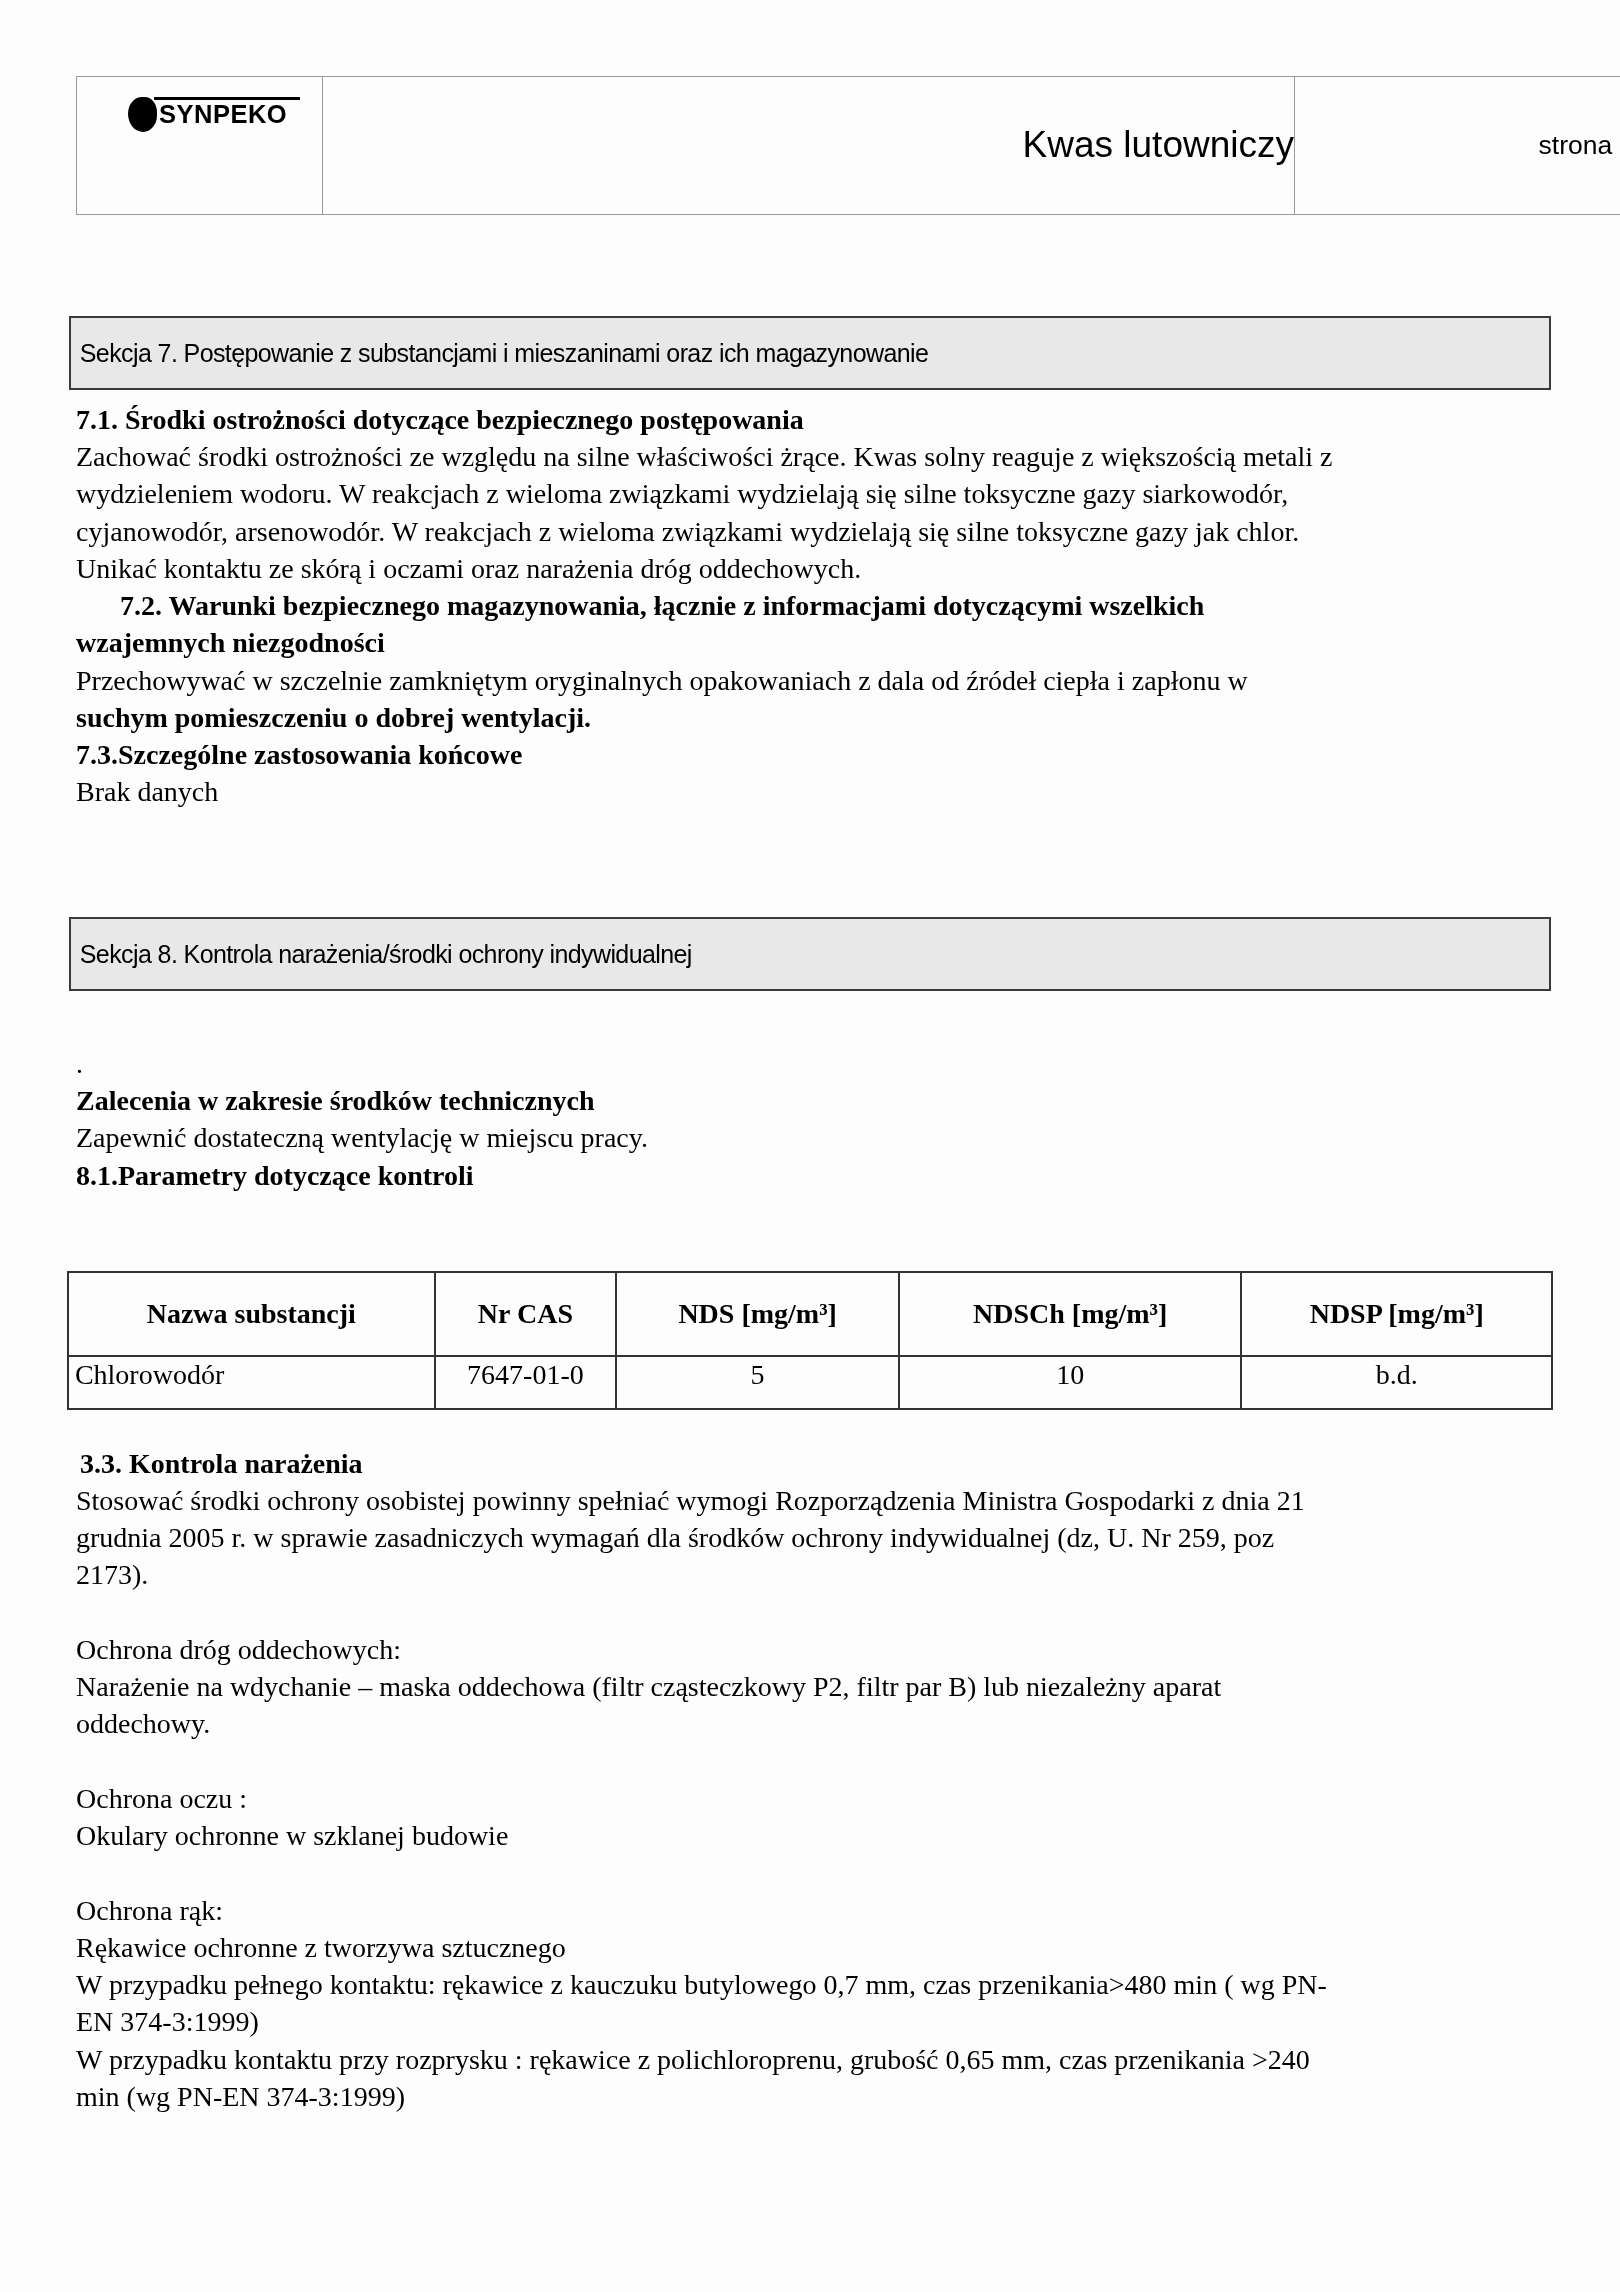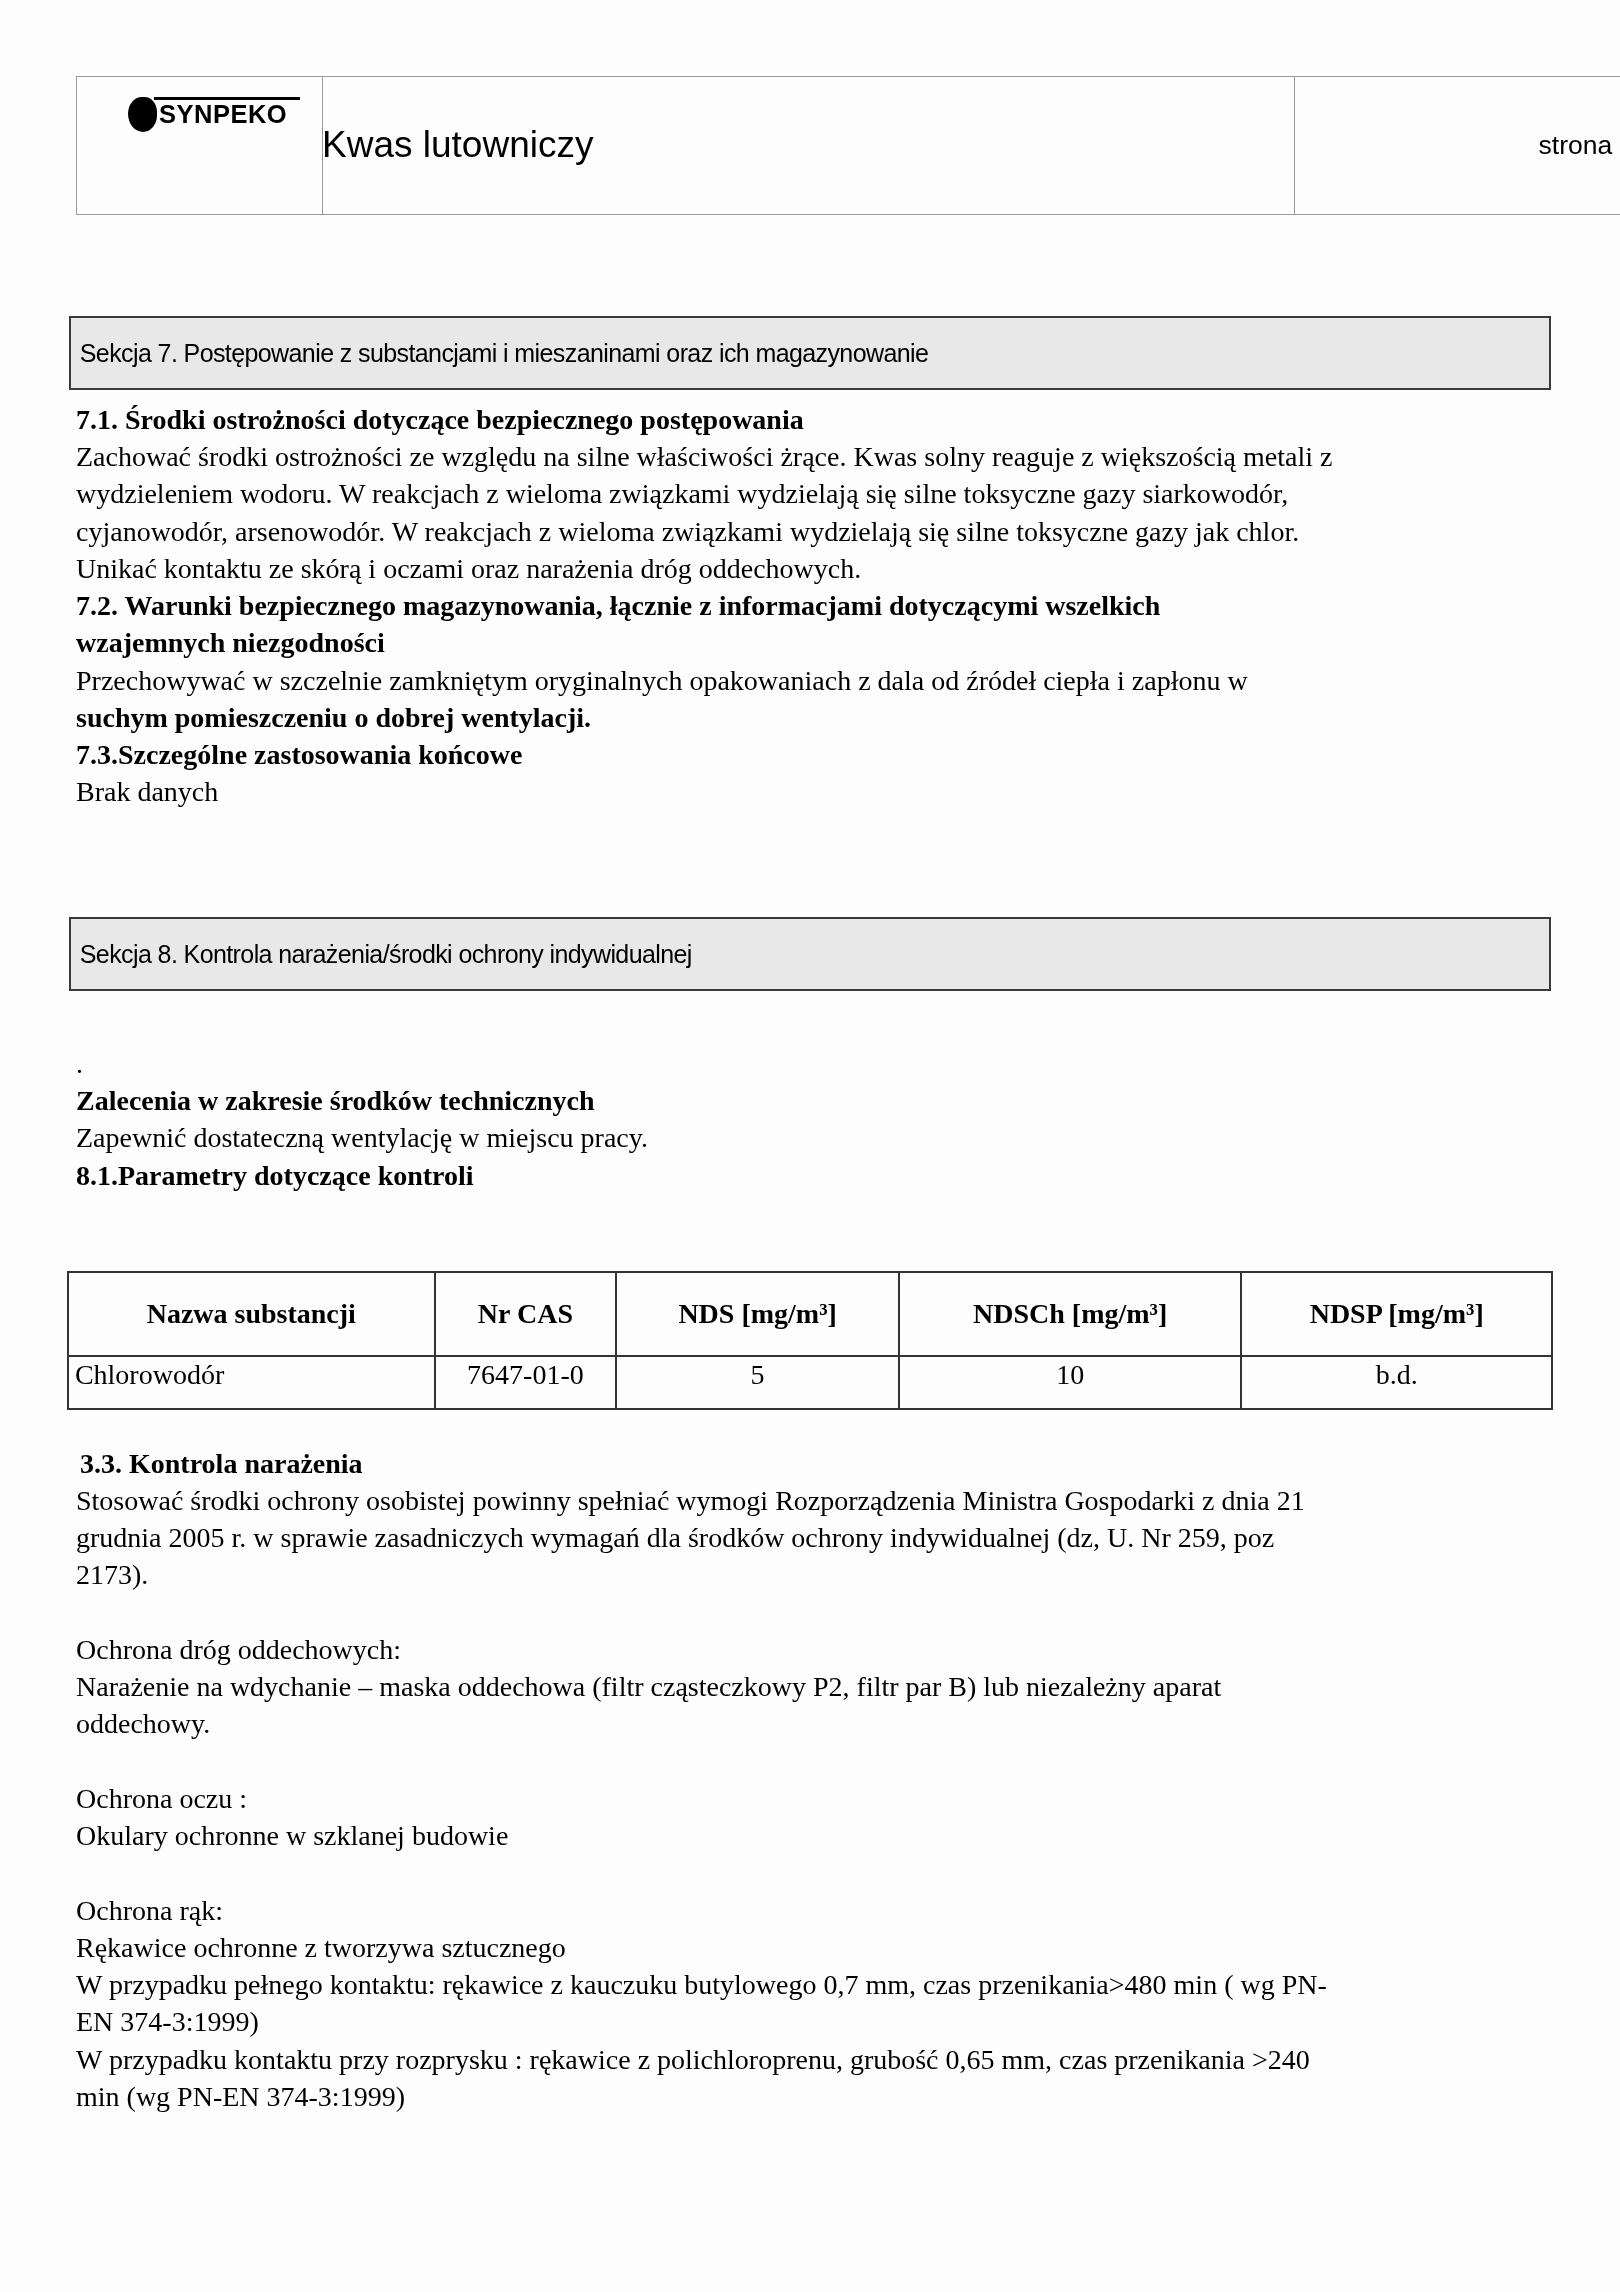--- a/index.html
+++ b/index.html
@@ -12,21 +12,21 @@
   
   .hdr { left: 76px; top: 76px; width: 1602px; height: 139px; border: 1.5px solid #9a9a9a; box-sizing: border-box; }
   .hdr .cell { position: absolute; top: 0; bottom: 0; }
   .hdr .c1 { left: 0; width: 245px; border-right: 1.5px solid #9a9a9a; }
   .hdr .c2 { left: 245px; width: 972px; border-right: 1.5px solid #9a9a9a; }
   .hdr .c3 { left: 1217px; right: 0; }
   .logo { position: absolute; left: 51px; top: 19.6px; width: 176px; height: 35px; }
   .logo .blob { position: absolute; left: 0; top: 0; width: 29px; height: 35px; background: #000; border-radius: 50% 45% 50% 55%; }
   .logo .bar { position: absolute; left: 25.5px; top: 0; width: 146px; height: 3.9px; background: #000; }
   .logo .word { position: absolute; left: 31px; top: 3.9px; font-family: "Liberation Sans", sans-serif; font-weight: bold; font-size: 25.5px; letter-spacing: 0.5px; line-height: 29px; }
-  .doc-title { position: absolute; left: 0; right: 0; top: 45px; text-align: left; font-family: "Liberation Sans", sans-serif; font-size: 37px; line-height: 45px; }
+  .doc-title { position: absolute; left: 0; right: 0; top: 45px; text-align: right; font-family: "Liberation Sans", sans-serif; font-size: 37px; line-height: 45px; }
   .page-no { position: absolute; left: 0; right: 0; top: 53px; text-align: right; font-family: "Liberation Sans", sans-serif; font-size: 26.5px; line-height: 31px; }
 
   .sec-box { left: 69px; width: 1482px; height: 74px; box-sizing: border-box; background: #e8e8e8; border: 2px solid #3a3a3a; border-bottom-width: 2.9px; }
   .sec-box span { position: absolute; left: 8.8px; top: 14.7px; font-family: "Liberation Sans", sans-serif; font-size: 25px; line-height: 41px; letter-spacing: -0.6px; }
 
   .txt { left: 76px; width: 1470px; font-size: 28px; line-height: 37px; white-space: nowrap; }
   .b { font-weight: bold; }
 
   table.expo { position: absolute; left: 67px; top: 1271px; width: 1486px; border-collapse: collapse; font-size: 28px; }
   table.expo th, table.expo td { border: 2px solid #333; padding: 0 5.9px; }
@@ -56,21 +56,21 @@
 <div class="abs sec-box" style="top:316px;">
   <span>Sekcja 7. Postępowanie z substancjami i mieszaninami oraz ich magazynowanie</span>
 </div>
 
 <div class="abs txt b" style="top:401px;">7.1. Środki ostrożności dotyczące bezpiecznego postępowania</div>
 <div class="abs txt" style="top:438px;">Zachować środki ostrożności ze względu na silne właściwości żrące. Kwas solny reaguje z większością metali z</div>
 <div class="abs txt" style="top:475px;">wydzieleniem wodoru. W reakcjach z wieloma związkami wydzielają się silne toksyczne gazy siarkowodór,</div>
 <div class="abs txt" style="top:513px;">cyjanowodór, arsenowodór. W reakcjach z wieloma związkami wydzielają się silne toksyczne gazy jak chlor.</div>
 <div class="abs txt" style="top:550px;">Unikać kontaktu ze skórą i oczami oraz narażenia dróg oddechowych.</div>
 
-<div class="abs txt b" style="top:587px;">7.2. Warunki bezpiecznego magazynowania, łącznie z informacjami dotyczącymi wszelkich</div>
+<div class="abs txt b" style="top:587px;margin-left:44px;">7.2. Warunki bezpiecznego magazynowania, łącznie z informacjami dotyczącymi wszelkich</div>
 <div class="abs txt b" style="top:624px;">wzajemnych niezgodności</div>
 <div class="abs txt" style="top:662px;">Przechowywać w szczelnie zamkniętym oryginalnych opakowaniach z dala od źródeł ciepła i zapłonu w</div>
 <div class="abs txt" style="top:699px;font-weight:bold;">suchym pomieszczeniu o dobrej wentylacji.</div>
 
 <div class="abs txt b" style="top:736px;">7.3.Szczególne zastosowania końcowe</div>
 <div class="abs txt" style="top:773px;">Brak danych</div>
 
 <div class="abs sec-box" style="top:917px;">
   <span>Sekcja 8. Kontrola narażenia/środki ochrony indywidualnej</span>
 </div>

